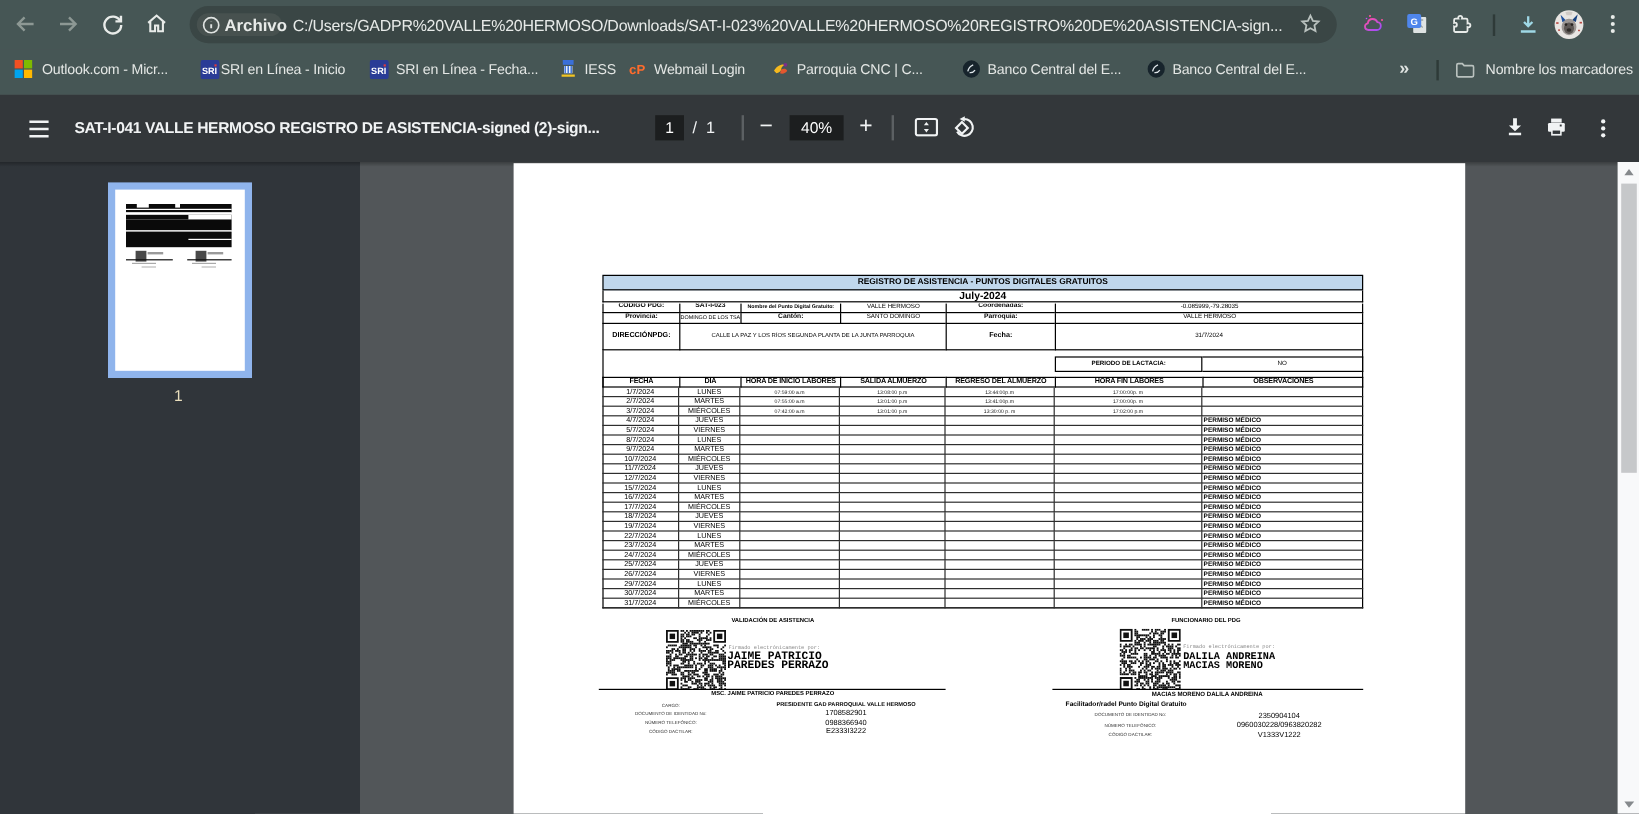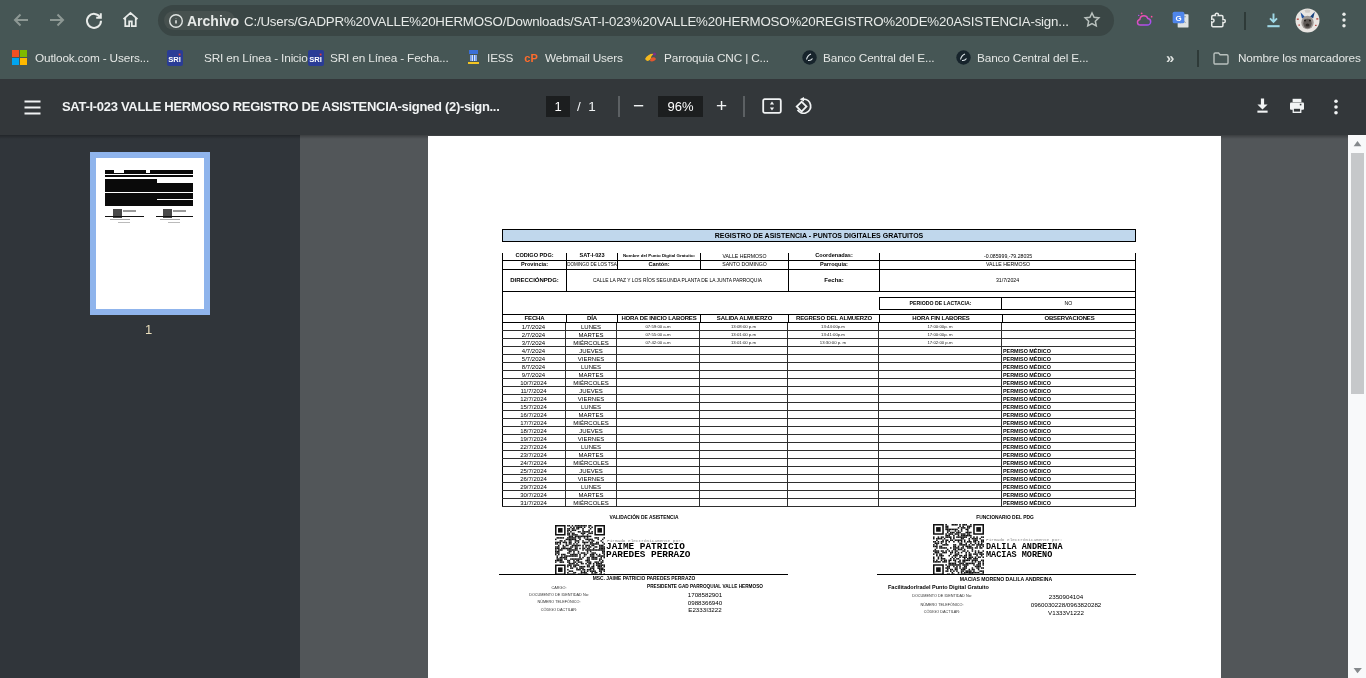--- a/index.html
+++ b/index.html
@@ -88,44 +88,44 @@
     <circle cx="9" cy="3.2" r="1.7"></circle>
     <circle cx="9" cy="9" r="1.7"></circle>
     <circle cx="9" cy="14.8" r="1.7"></circle>
   </svg>
 <svg class="abs" style="left:12px;top:50px" width="15" height="15" viewBox="0 0 15 15">
     <rect width="7" height="7" fill="#f25022"></rect>
     <rect x="8" width="7" height="7" fill="#7fba00"></rect>
     <rect y="8" width="7" height="7" fill="#00a4ef"></rect>
     <rect x="8" y="8" width="7" height="7" fill="#ffb900"></rect>
   </svg>
-<div class="abs bmtx" style="left:35px;top:51px">Outlook.com - Users...</div>
+<div class="abs bmtx" style="left:35px;top:51px">Outlook.com - Micr...</div>
 <svg class="abs" style="left:167px;top:50px" width="16" height="16" viewBox="0 0 16 16">
     <rect width="16" height="16" rx="2" fill="#2a3c96"></rect>
     <text x="7.6" y="11.6" font-size="7.6" font-weight="bold" fill="#fff" text-anchor="middle" font-family="Liberation Sans">SRI</text>
     <rect x="11.7" y="3.6" width="1.8" height="1.8" fill="#e23a3a"></rect>
   </svg>
-<div class="abs bmtx" style="left:204px;top:51px">SRI en Línea - Inicio</div>
+<div class="abs bmtx" style="left:184px;top:51px">SRI en Línea - Inicio</div>
 <svg class="abs" style="left:308px;top:50px" width="16" height="16" viewBox="0 0 16 16">
     <rect width="16" height="16" rx="2" fill="#2a3c96"></rect>
     <text x="7.6" y="11.6" font-size="7.6" font-weight="bold" fill="#fff" text-anchor="middle" font-family="Liberation Sans">SRI</text>
     <rect x="11.7" y="3.6" width="1.8" height="1.8" fill="#e23a3a"></rect>
   </svg>
 <div class="abs bmtx" style="left:330px;top:51px">SRI en Línea - Fecha...</div>
 <svg class="abs" style="left:466px;top:50px" width="15" height="15" viewBox="0 0 15 15">
     <rect x="3" y="0" width="9" height="4" fill="#3a6fd8"></rect>
     <path d="M4 5h7v6H4z" fill="#e8f0fb"></path>
     <path d="M5 5v6M7.5 5v6M10 5v6" stroke="#3a6fd8" stroke-width="1.2"></path>
     <path d="M2 12h11v2H2z" fill="#f3c522"></path>
   </svg>
 <div class="abs bmtx" style="left:487px;top:51px">IESS</div>
 <svg class="abs" style="left:523px;top:50px" width="16" height="16" viewBox="0 0 16 16">
     <text x="8" y="12" font-size="11" font-weight="bold" fill="#ff6c2c" text-anchor="middle" font-family="Liberation Sans">cP</text>
   </svg>
-<div class="abs bmtx" style="left:545px;top:51px">Webmail Users</div>
+<div class="abs bmtx" style="left:545px;top:51px">Webmail Login</div>
 <svg class="abs" style="left:643px;top:50px" width="15" height="15" viewBox="0 0 15 15">
     <path d="M2 9c2-4 6-6 10-5-2 0-4 2-4 4 0 1-2 3-4 3z" fill="#f5b91e"></path>
     <path d="M8 8c2-1 4-1 5 1-1 2-4 3-6 2z" fill="#e4572e"></path>
     <circle cx="11.5" cy="4" r="1.6" fill="#7b2d8b"></circle>
   </svg>
 <div class="abs bmtx" style="left:664px;top:51px">Parroquia CNC | C...</div>
 <svg class="abs" style="left:802px;top:50px" width="15" height="15" viewBox="0 0 15 15">
     <circle cx="7.5" cy="7.5" r="7.2" fill="#17242c"></circle>
     <path d="M4.5 9.5c.5-2.5 2-4.5 4.5-5.5M6 10.5c2 .3 3.5-.5 4.5-2" stroke="#dfe6ea" stroke-width="1.1" fill="none"></path>
   </svg>
@@ -137,26 +137,26 @@
 <div class="abs bmtx" style="left:977px;top:51px">Banco Central del E...</div>
 <div class="abs" style="left:1166px;top:49px;color:#dfe3e1;font-size:15px;font-weight:bold">»</div>
 <div class="abs" style="left:1197px;top:50px;width:2px;height:17px;background:#2e3a38"></div>
 <svg class="abs" style="left:1213px;top:51px" width="16" height="14" viewBox="0 0 16 14" fill="none" stroke="#b9c1be" stroke-width="1.4">
     <path d="M1 3.2c0-.7.5-1.2 1.2-1.2h3.4l1.5 1.7h6.7c.7 0 1.2.5 1.2 1.2v6.9c0 .7-.5 1.2-1.2 1.2H2.2c-.7 0-1.2-.5-1.2-1.2z"></path>
   </svg>
 <div class="abs bmtx" style="left:1238px;top:51px">Nombre los marcadores</div>
 <svg class="abs" style="left:23px;top:98px" width="19" height="19" viewBox="0 0 19 19" fill="none" stroke="#f1f3f4" stroke-width="2">
     <path d="M1.5 3.5h16M1.5 9.5h16M1.5 15.5h16"></path>
   </svg>
-<div class="abs" style="left:62px;top:99px;color:#f1f3f4;font-size:13px;letter-spacing:-0.3px;font-weight:bold">SAT-I-023 VALLE HERMOSO REGISTRO DE ASISTENCIA-signed (2)-sign...</div>
+<div class="abs" style="left:62px;top:99px;color:#f1f3f4;font-size:13px;letter-spacing:-0.3px;font-weight:bold">SAT-I-041 VALLE HERMOSO REGISTRO DE ASISTENCIA-signed (2)-sign...</div>
 <div class="abs" style="left:546px;top:96px;width:24px;height:21px;background:#1c1e1f;color:#fff;font-size:13px;text-align:center;line-height:21px">1</div>
 <div class="abs" style="left:577px;top:99px;color:#f1f3f4;font-size:13.5px">/&nbsp;&nbsp;1</div>
 <div class="abs" style="left:618px;top:96px;width:1.5px;height:21px;background:#5c6063"></div>
 <div class="abs" style="left:633px;top:95px;color:#f1f3f4;font-size:19px">−</div>
-<div class="abs" style="left:658px;top:96px;width:45px;height:21px;background:#1c1e1f;color:#fff;font-size:13px;text-align:center;line-height:21px">96%</div>
+<div class="abs" style="left:658px;top:96px;width:45px;height:21px;background:#1c1e1f;color:#fff;font-size:13px;text-align:center;line-height:21px">40%</div>
 <div class="abs" style="left:716px;top:95px;color:#f1f3f4;font-size:19px">+</div>
 <div class="abs" style="left:743px;top:96px;width:1.5px;height:21px;background:#5c6063"></div>
 <svg class="abs" style="left:762px;top:98px" width="20" height="16" viewBox="0 0 20 16" fill="none" stroke="#f1f3f4" stroke-width="1.8">
     <rect x="1.2" y="1.2" width="17.6" height="13.6" rx="1.5"></rect>
     <path d="M10 3.6 7.9 6.4h4.2zM10 12.4 7.9 9.6h4.2z" fill="#f1f3f4" stroke="none"></path>
   </svg>
 <svg class="abs" style="left:793px;top:96px" width="20" height="20" viewBox="0 0 20 20" fill="none" stroke="#f1f3f4" stroke-width="1.8">
     <path d="M10.5 3.2A7 7 0 1 1 4.6 13.7"></path>
     <rect x="5.15" y="7.15" width="6.9" height="6.9" transform="rotate(45 8.6 10.6)"></rect>
     <path d="M11 .9v4.6L6.7 3.2z" fill="#f1f3f4" stroke="none"></path>
@@ -205,20 +205,21 @@
 <div class="abs" style="left:1348px;top:135px;width:18px;height:543px;background:#f8f9fa"></div>
 <div class="abs" style="left:1350.5px;top:153px;width:13px;height:241px;background:#c6c8ca"></div>
 <svg class="abs" style="left:1352.5px;top:140px" width="9" height="7" viewBox="0 0 10 8" fill="#85898c">
     <path d="M5 1 9.4 7H.6z"></path>
   </svg>
 <svg class="abs" style="left:1352.5px;top:667px" width="9" height="7" viewBox="0 0 10 8" fill="#85898c">
     <path d="M5 7 .6 1h9.4z"></path>
   </svg>
 <div class="abs" style="left:428px;top:136px;width:793px;height:542px;background:#fff">
     <div class="cell b" style="left:74px;top:93px;width:634px;height:13.4px;background:#c0d7ec;border:1.2px solid #000;font-size:7px">REGISTRO DE ASISTENCIA - PUNTOS DIGITALES GRATUITOS</div>
+    <div class="cell b" style="left:74px;top:106.4px;width:634px;height:10.1px;border:1px solid #000;border-top:none;font-size:8.6px">July-2024</div>
     <div class="cell b" style="left:74px;top:116.5px;width:64px;height:8.7px;border-left:1px solid #000;border-bottom:1px solid #000;font-size:5.6px;overflow:hidden;white-space:nowrap">CODIGO PDG:</div>
     <div class="cell b" style="left:138px;top:116.5px;width:51px;height:8.7px;border-left:1px solid #000;border-bottom:1px solid #000;font-size:5.6px;overflow:hidden;white-space:nowrap">SAT-I-023</div>
     <div class="cell b" style="left:189px;top:116.5px;width:83px;height:8.7px;border-left:1px solid #000;border-bottom:1px solid #000;font-size:4.4px;overflow:hidden;white-space:nowrap">Nombre del Punto Digital Gratuito:</div>
     <div class="cell" style="left:272px;top:116.5px;width:88px;height:8.7px;border-left:1px solid #000;border-bottom:1px solid #000;font-size:5.2px;overflow:hidden;white-space:nowrap">VALLE HERMOSO</div>
     <div class="cell b" style="left:360px;top:116.5px;width:91px;height:8.7px;border-left:1px solid #000;border-bottom:1px solid #000;font-size:5.6px;overflow:hidden;white-space:nowrap">Coordenadas:</div>
     <div class="cell" style="left:451px;top:116.5px;width:257px;height:8.7px;border-left:1px solid #000;border-bottom:1px solid #000;font-size:5.2px;overflow:hidden;white-space:nowrap">-0.085999,-79.28035</div>
     <div class="abs" style="left:74px;top:116.5px;width:634px;height:8.7px;border-right:1px solid #000"></div>
     <div class="cell b" style="left:74px;top:125.2px;width:64px;height:8.7px;border-left:1px solid #000;border-bottom:1px solid #000;font-size:5.6px;overflow:hidden;white-space:nowrap">Provincia:</div>
     <div class="cell" style="left:138px;top:125.2px;width:51px;height:8.7px;border-left:1px solid #000;border-bottom:1px solid #000;font-size:4.5px;overflow:hidden;white-space:nowrap">DOMINGO DE LOS TSA</div>
     <div class="cell b" style="left:189px;top:125.2px;width:83px;height:8.7px;border-left:1px solid #000;border-bottom:1px solid #000;font-size:5.6px;overflow:hidden;white-space:nowrap">Cantón:</div>

